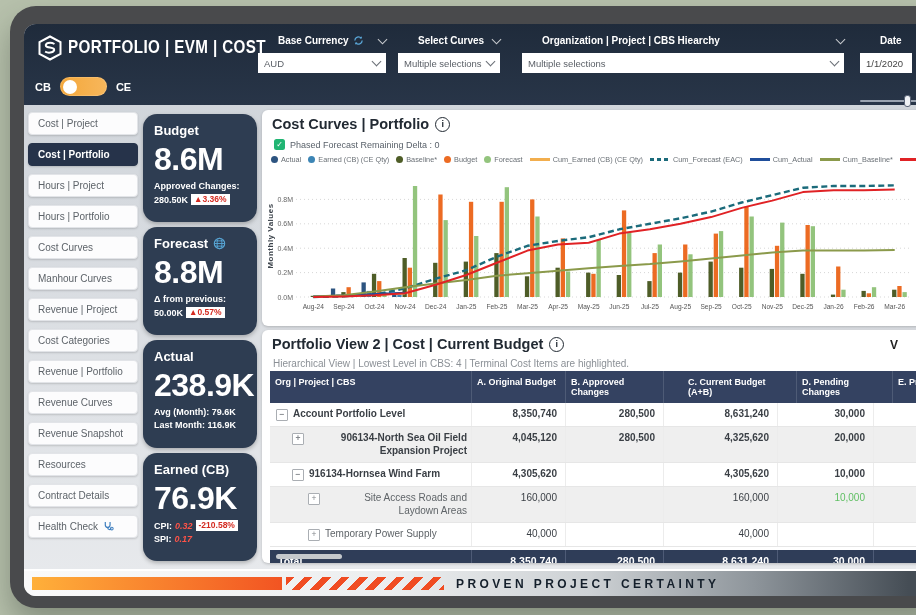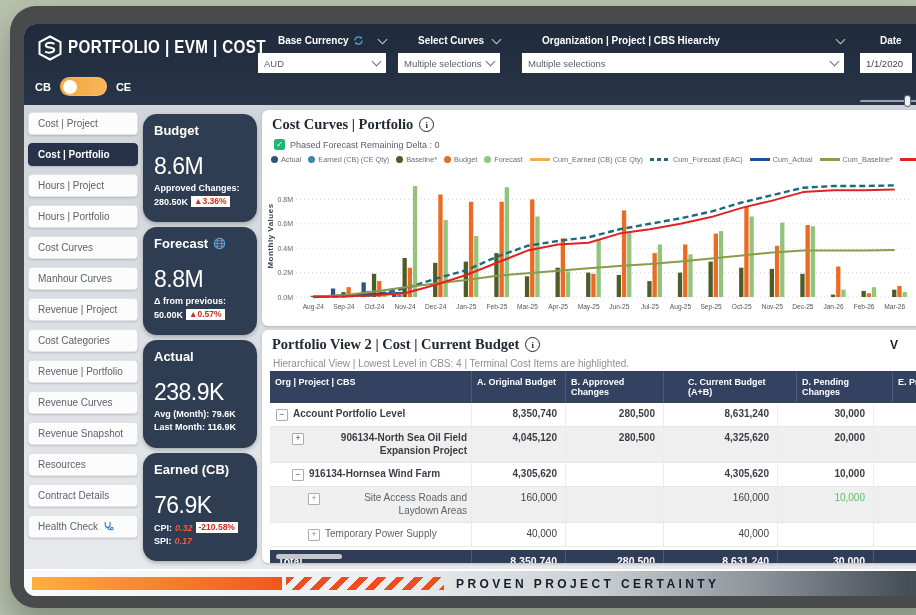--- a/index.html
+++ b/index.html
@@ -27,30 +27,30 @@
 
   
   .sidebar{position:absolute;left:4px;top:88px;width:110px;display:flex;flex-direction:column;gap:8px;}
   .side-item{height:23px;background:#fcfcfd;border:1px solid #e2e4e8;border-radius:4px;box-shadow:0 1px 2px rgba(0,0,0,.15);display:flex;align-items:center;gap:5px;padding-left:9px;font-size:10px;color:#5d6369;cursor:pointer;box-sizing:border-box;}
   .side-item.sel{background:#26334a;border-color:#26334a;color:#fff;font-weight:bold;}
 
   
   .kpi-col{position:absolute;left:119px;top:90px;width:114px;display:flex;flex-direction:column;gap:5px;}
   .kpi{height:108px;background:#2e3d52;border-radius:14px;padding:9px 11px;box-sizing:border-box;color:#fff;box-shadow:0 2px 4px rgba(0,0,0,.25);}
   .kpi .kt{font-size:13px;font-weight:bold;display:flex;align-items:center;gap:5px;}
-  .kpi .kv{font-size:23px;font-weight:normal;margin-top:15px;letter-spacing:-.5px;}
+  .kpi .kv{font-size:32px;font-weight:bold;margin-top:3px;letter-spacing:-.5px;}
   .kpi .krow{font-size:9px;font-weight:bold;margin-top:3px;display:flex;align-items:center;gap:3px;white-space:nowrap;}
   .kpi .red{color:#ff5347;font-style:italic;}
   .kpi .badge{background:#fff;color:#d42a20;font-size:8.5px;font-weight:bold;padding:0 3px;line-height:11px;}
 
   
   .panel{position:absolute;background:#fff;border-radius:6px;box-shadow:0 1px 3px rgba(0,0,0,.2);}
   #chart-panel{left:238px;top:86px;width:664px;height:216px;overflow:hidden;}
   #table-panel{left:238px;top:306px;width:664px;height:233px;overflow:hidden;}
-  .ptitle{position:absolute;left:10px;top:6px;font-size:14.5px;font-weight:bold;color:#222a33;display:flex;gap:6px;align-items:center;white-space:nowrap;font-family:Liberation Serif, serif;}
+  .ptitle{position:absolute;left:10px;top:6px;font-size:14.5px;font-weight:bold;color:#222a33;display:flex;gap:6px;align-items:center;white-space:nowrap;}
   .info{width:13px;height:13px;border:1.5px solid #222a33;border-radius:50%;font-size:9px;font-weight:bold;display:flex;align-items:center;justify-content:center;cursor:pointer;}
   .chkrow{position:absolute;left:12px;top:29px;display:flex;align-items:center;gap:5px;font-size:9px;color:#5a626b;}
   .chk{width:11px;height:11px;background:#21b573;border-radius:2.5px;color:#fff;font-size:8px;line-height:11px;text-align:center;cursor:pointer;}
   #legend{position:absolute;left:9px;top:45px;width:1000px;display:flex;align-items:center;gap:7px;font-size:7.3px;color:#6a7076;white-space:nowrap;}
   .lg-item{display:flex;align-items:center;gap:3px;}
   .lg-dot{width:7px;height:7px;border-radius:50%;}
   .lg-line{width:20px;height:2.4px;}
   #chart-svg{position:absolute;left:2px;top:59px;}
 
   

